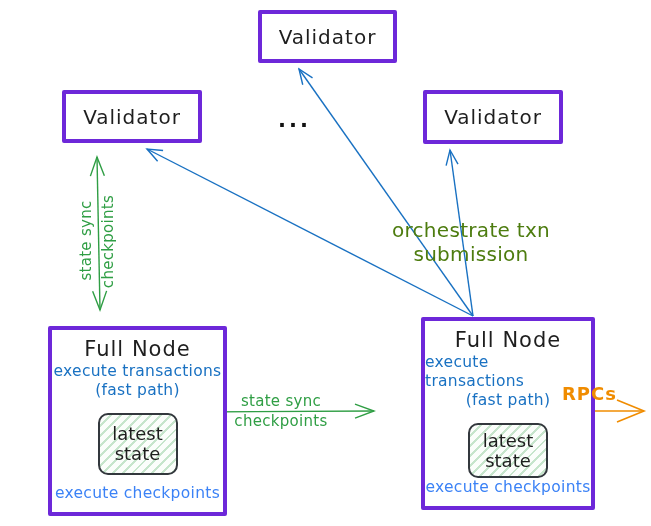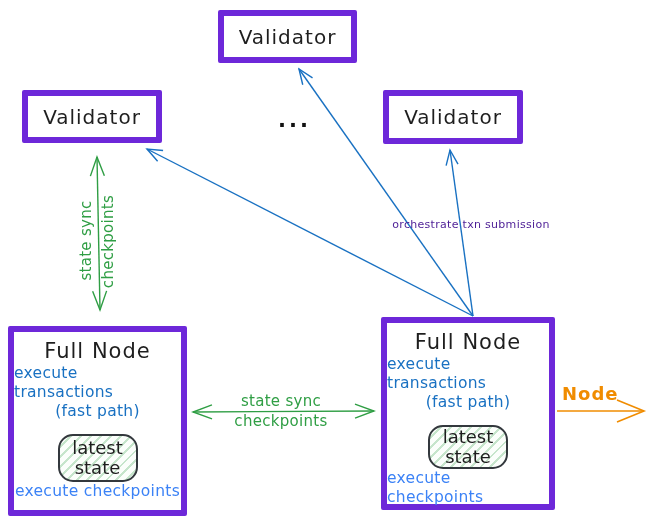--- a/index.html
+++ b/index.html
@@ -8,51 +8,51 @@
     width:651px;height:526px;
     background:#ffffff;
     font-family:"DejaVu Sans", sans-serif;
     color:#1e1e1e;
     overflow:hidden;
   }
   .arrows{position:absolute;left:0;top:0;width:651px;height:526px;}
   .box{
     position:absolute;
     background:#ffffff;
-    border:6px solid #6d28d9;
+    border:4px solid #6d28d9;
     border-radius:2px;
     box-sizing:border-box;
-    display:flex;align-items:center;justify-content:center;
+    display:flex;align-items:center;justify-content:center;margin-left:40px;
   }
   .validator span{
     font-size:20px;letter-spacing:1px;color:#1e1e1e;
   }
   .fullnode{
     display:flex;flex-direction:column;align-items:center;
     justify-content:space-between;
     padding-top:6px;
   }
   .fn-title{font-size:21px;letter-spacing:1px;color:#1e1e1e;line-height:26px;}
   .fn-blue{font-size:15.5px;color:#1971c2;line-height:19px;letter-spacing:0.3px;}
   .fn-green{font-size:15.5px;color:#3b82f6;line-height:19px;letter-spacing:0.3px;
             margin-top:auto;margin-bottom:9px;}
   .state-box{
     width:80px;height:62px;
     margin-top:13px;
     box-sizing:border-box;
     border:2px solid #33383d;
-    border-radius:15px;
+    border-radius:10px;
     background-color:#fbfefb;
     background-image:repeating-linear-gradient(135deg, rgba(47,158,68,0.26) 0px, rgba(47,158,68,0.26) 2px, transparent 2px, transparent 7px);
     display:flex;flex-direction:column;align-items:center;justify-content:center;
     font-size:18px;color:#1e1e1e;line-height:20px;
   }
   .lbl{position:absolute;text-align:center;}
   .lbl-green{color:#2f9e44;font-size:15px;line-height:17px;letter-spacing:0.3px;}
-  .lbl-blue{color:#4c1d95;font-size:11px;letter-spacing:0.3px;}
+  .lbl-blue{color:#4d7c0f;font-size:20px;letter-spacing:0.3px;}
   .lbl-orange{color:#f08c00;font-size:18px;font-weight:bold;letter-spacing:1px;}
   .vrot{transform:rotate(-90deg);transform-origin:center center;white-space:nowrap;}
   .dots{position:absolute;font-size:21px;font-weight:bold;letter-spacing:3px;color:#111;}
 </style>
 </head>
 <body>
 
 <div class="canvas">
 
   <svg class="arrows" viewBox="0 0 651 526" xmlns="http://www.w3.org/2000/svg">
@@ -116,15 +116,15 @@
   </div>
 
   <div class="lbl lbl-green vrot" style="left:31px;top:232px;width:110px">state sync</div>
   <div class="lbl lbl-green vrot" style="left:50px;top:233px;width:116px">checkpoints</div>
 
   <div class="lbl lbl-green" style="left:226px;top:393px;width:110px">state sync</div>
   <div class="lbl lbl-green" style="left:226px;top:413px;width:110px">checkpoints</div>
 
   <div class="lbl lbl-blue" style="left:360px;top:218px;width:222px">orchestrate txn submission</div>
 
-  <div class="lbl lbl-orange" style="left:562px;top:383px;width:52px">Node</div>
+  <div class="lbl lbl-orange" style="left:562px;top:383px;width:52px">RPCs</div>
 
 </div>
 
 </body></html>

